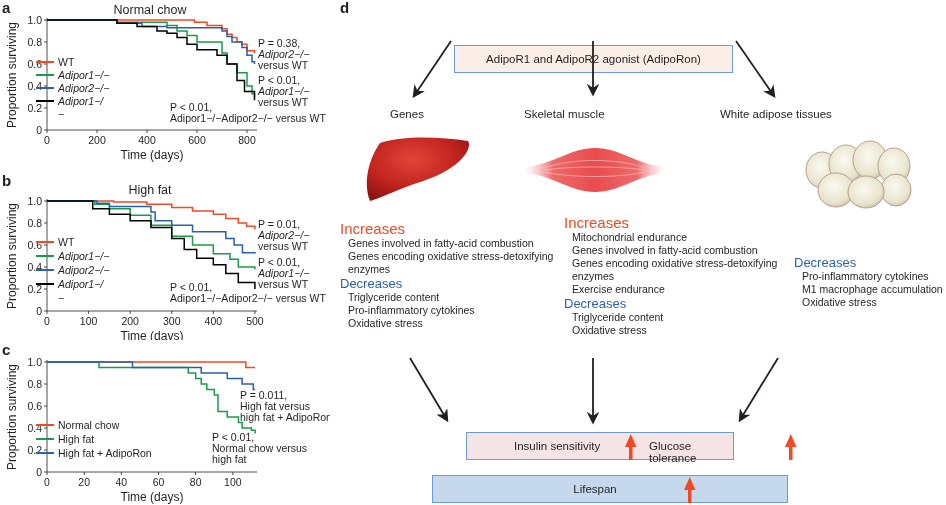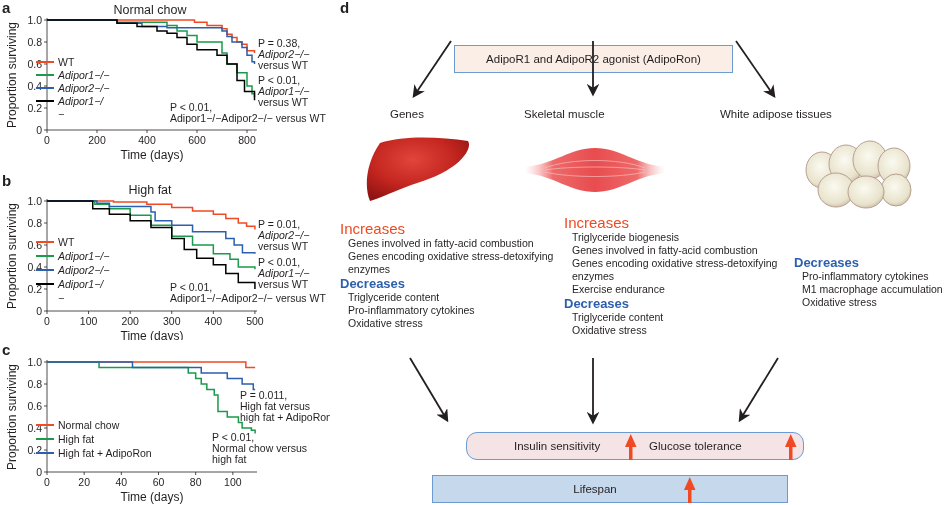--- a/index.html
+++ b/index.html
@@ -3,21 +3,21 @@
 <meta charset="utf-8">
 <style>
   html, body { margin:0; padding:0; background:#ffffff; }
   body { width:946px; height:505px; position:relative; overflow:hidden;
          font-family:"Liberation Sans", sans-serif; color:#231f20; }
   svg text { font-family:"Liberation Sans", sans-serif; }
   .abs { position:absolute; }
   .panel-letter { font-weight:bold; font-size:15px; }
   .diag-text { font-size:11.5px; color:#231f20; }
   .inc { color:#ef4a23; font-size:15px; }
-  .dec { color:#2c5fae; font-size:13px;font-weight:bold; }
+  .dec { color:#2c5fae; font-size:13px; }
   .item { font-size:10.5px; line-height:13px; padding-left:8px; color:#231f20; }
   .box { position:absolute; border:1px solid #6b9bd1; box-sizing:border-box; }
 </style>
 </head>
 <body>
 
 <div class="abs panel-letter" style="left:2px;top:-1px">a</div>
 <div class="abs panel-letter" style="left:2px;top:172px">b</div>
 <div class="abs panel-letter" style="left:2px;top:341px">c</div>
 <div class="abs panel-letter" style="left:340px;top:-1px">d</div>
@@ -249,38 +249,38 @@
   <div class="item">Genes encoding oxidative stress-detoxifying</div>
   <div class="item">enzymes</div>
   <div class="dec">Decreases</div>
   <div class="item">Triglyceride content</div>
   <div class="item">Pro-inflammatory cytokines</div>
   <div class="item">Oxidative stress</div>
 </div>
 
 <div class="abs" style="left:564px;top:214px">
   <div class="inc">Increases</div>
-  <div class="item">Triglyceride biogenesis</div>
+  <div class="item">Mitochondrial endurance</div>
   <div class="item">Genes involved in fatty-acid combustion</div>
   <div class="item">Genes encoding oxidative stress-detoxifying</div>
   <div class="item">enzymes</div>
   <div class="item">Exercise endurance</div>
   <div class="dec">Decreases</div>
   <div class="item">Triglyceride content</div>
   <div class="item">Oxidative stress</div>
 </div>
 
 <div class="abs" style="left:794px;top:255px">
   <div class="dec">Decreases</div>
   <div class="item">Pro-inflammatory cytokines</div>
   <div class="item">M1 macrophage accumulation</div>
   <div class="item">Oxidative stress</div>
 </div>
 
-<div class="box" style="left:466px;top:432px;width:338px;height:28px;background:#f5e4e6;border-radius:11px;">
+<div class="box" style="left:466px;top:432px;width:268px;height:28px;background:#f5e4e6;">
   <span class="abs diag-text" style="left:47px;top:7px">Insulin sensitivity</span>
   <span class="abs diag-text" style="left:182px;top:7px">Glucose tolerance</span>
 </div>
 
 <div class="box" style="left:432px;top:475px;width:356px;height:28px;background:#c5d8ec;display:flex;align-items:center;justify-content:center;">
   <span class="diag-text" style="margin-right:30px">Lifespan</span>
 </div>
 
 <svg class="abs" style="left:330px;top:0" width="616" height="505">
   <g fill="#ef4a23">

